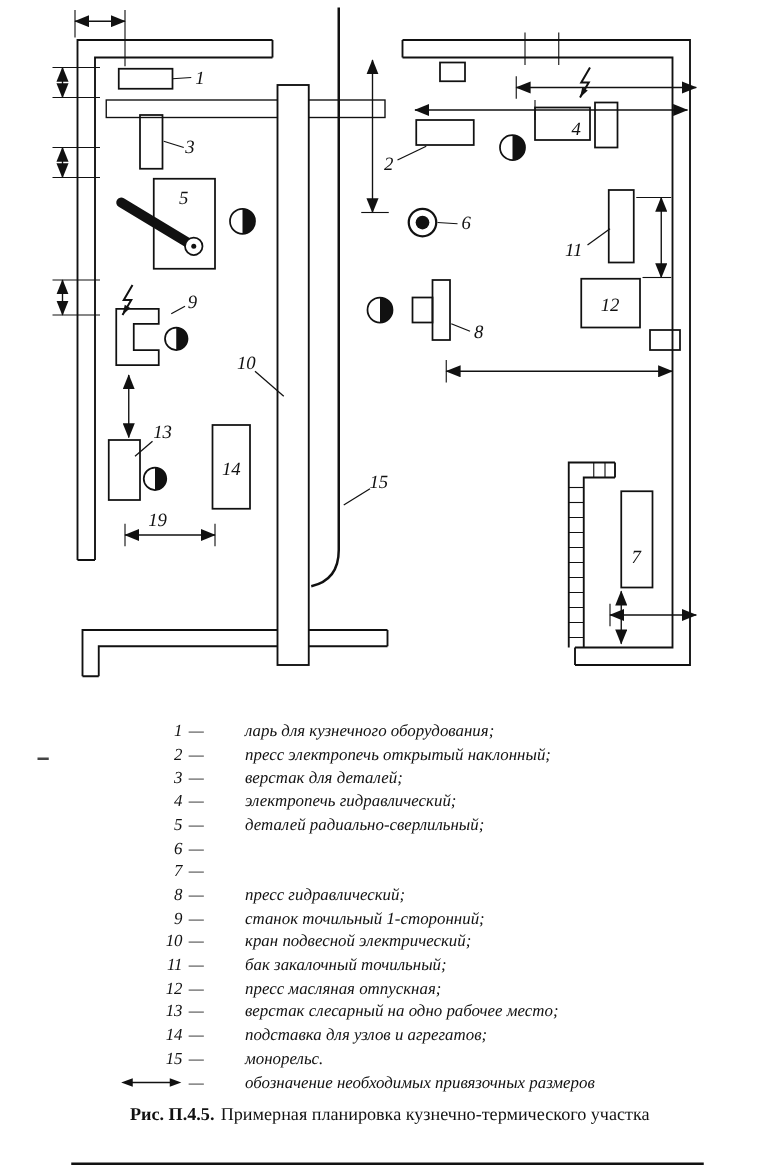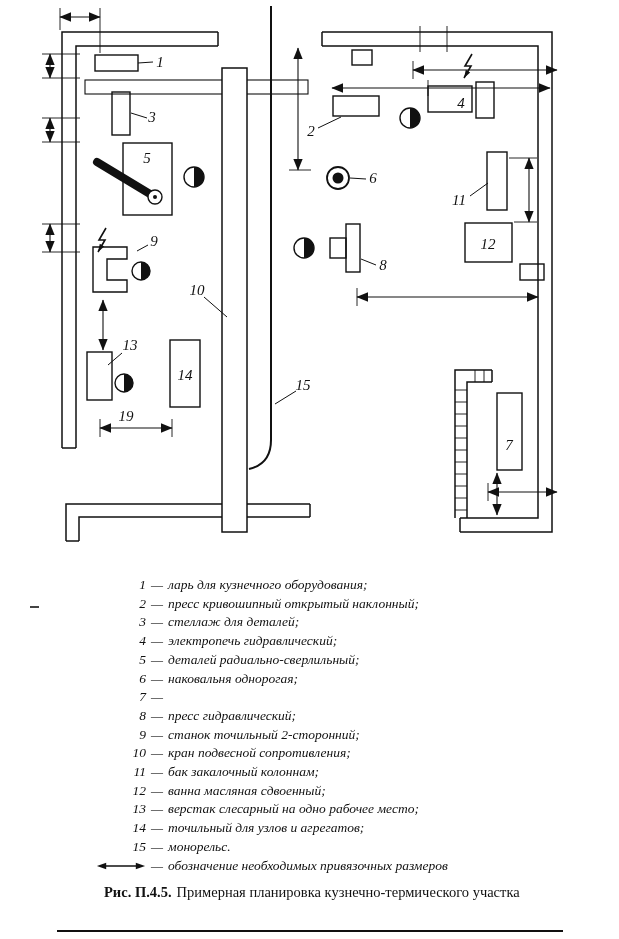--- a/index.html
+++ b/index.html
@@ -18,21 +18,21 @@
   .ext path { stroke:#111; stroke-width:0.9; fill:none; }
   .ldr path { stroke:#111; stroke-width:1; fill:none; }
   .lbl { font:italic 15px "Liberation Serif", serif; fill:#111; text-anchor:middle; }
 
   
   .legend { position:absolute; left:96px; top:576px; width:470px;
             font-style:italic; font-size:13.5px; line-height:18.7px; }
   .legend-row { display:flex; align-items:baseline; }
   .legend-row .num { flex:0 0 50px; width:50px; text-align:right; }
   .legend-row .sep { padding:0 5px; }
-  .legend-row .txt { flex:1; }
+  .legend-row .txt { flex:1;margin-left:28px; }
   .arrow-row .num { display:flex; justify-content:flex-end; align-items:center; align-self:center; }
 
   .caption { position:absolute; left:104px; top:884px; font-size:14.5px; white-space:nowrap; }
   .caption .fig { font-weight:bold; margin-right:5px; }
   .bottom-rule { position:absolute; left:57px; top:930px; width:506px; height:2px; background:#111; }
   .stray-dash { position:absolute; left:30px; top:606px; width:9px; height:2px; background:#444; }
 </style>
 </head>
 <body>
 
@@ -215,80 +215,79 @@
 
   <div class="legend">
     <div class="legend-row">
       <span class="num">1</span>
       <span class="sep">—</span>
       <span class="txt">ларь для кузнечного оборудования;</span>
     </div>
     <div class="legend-row">
       <span class="num">2</span>
       <span class="sep">—</span>
-      <span class="txt">пресс кривошипный открытый наклонный;</span>
+      <span class="txt">пресс электропечь открытый наклонный;</span>
     </div>
     <div class="legend-row">
       <span class="num">3</span>
       <span class="sep">—</span>
-      <span class="txt">стеллаж для деталей;</span>
+      <span class="txt">верстак для деталей;</span>
     </div>
     <div class="legend-row">
       <span class="num">4</span>
       <span class="sep">—</span>
       <span class="txt">электропечь гидравлический;</span>
     </div>
     <div class="legend-row">
       <span class="num">5</span>
       <span class="sep">—</span>
       <span class="txt">деталей радиально-сверлильный;</span>
     </div>
     <div class="legend-row">
       <span class="num">6</span>
       <span class="sep">—</span>
-      <span class="txt">наковальня однорогая;</span>
     </div>
     <div class="legend-row">
       <span class="num">7</span>
       <span class="sep">—</span>
     </div>
     <div class="legend-row">
       <span class="num">8</span>
       <span class="sep">—</span>
       <span class="txt">пресс гидравлический;</span>
     </div>
     <div class="legend-row">
       <span class="num">9</span>
       <span class="sep">—</span>
-      <span class="txt">станок точильный 2-сторонний;</span>
+      <span class="txt">станок точильный 1-сторонний;</span>
     </div>
     <div class="legend-row">
       <span class="num">10</span>
       <span class="sep">—</span>
-      <span class="txt">кран подвесной сопротивления;</span>
+      <span class="txt">кран подвесной электрический;</span>
     </div>
     <div class="legend-row">
       <span class="num">11</span>
       <span class="sep">—</span>
-      <span class="txt">бак закалочный колоннам;</span>
+      <span class="txt">бак закалочный точильный;</span>
     </div>
     <div class="legend-row">
       <span class="num">12</span>
       <span class="sep">—</span>
-      <span class="txt">ванна масляная сдвоенный;</span>
+      <span class="txt">пресс масляная отпускная;</span>
     </div>
     <div class="legend-row">
       <span class="num">13</span>
       <span class="sep">—</span>
       <span class="txt">верстак слесарный на одно рабочее место;</span>
     </div>
     <div class="legend-row">
       <span class="num">14</span>
       <span class="sep">—</span>
-      <span class="txt">точильный для узлов и агрегатов;</span>
+      <span class="txt">подставка для узлов и агрегатов;</span>
     </div>
     <div class="legend-row">
       <span class="num">15</span>
       <span class="sep">—</span>
       <span class="txt">монорельс.</span>
     </div>
     <div class="legend-row arrow-row">
       <span class="num">
         <svg width="54" height="12" viewBox="0 0 54 12">
           <line x1="5" y1="6" x2="49" y2="6" stroke="#111" stroke-width="1.5"></line>

